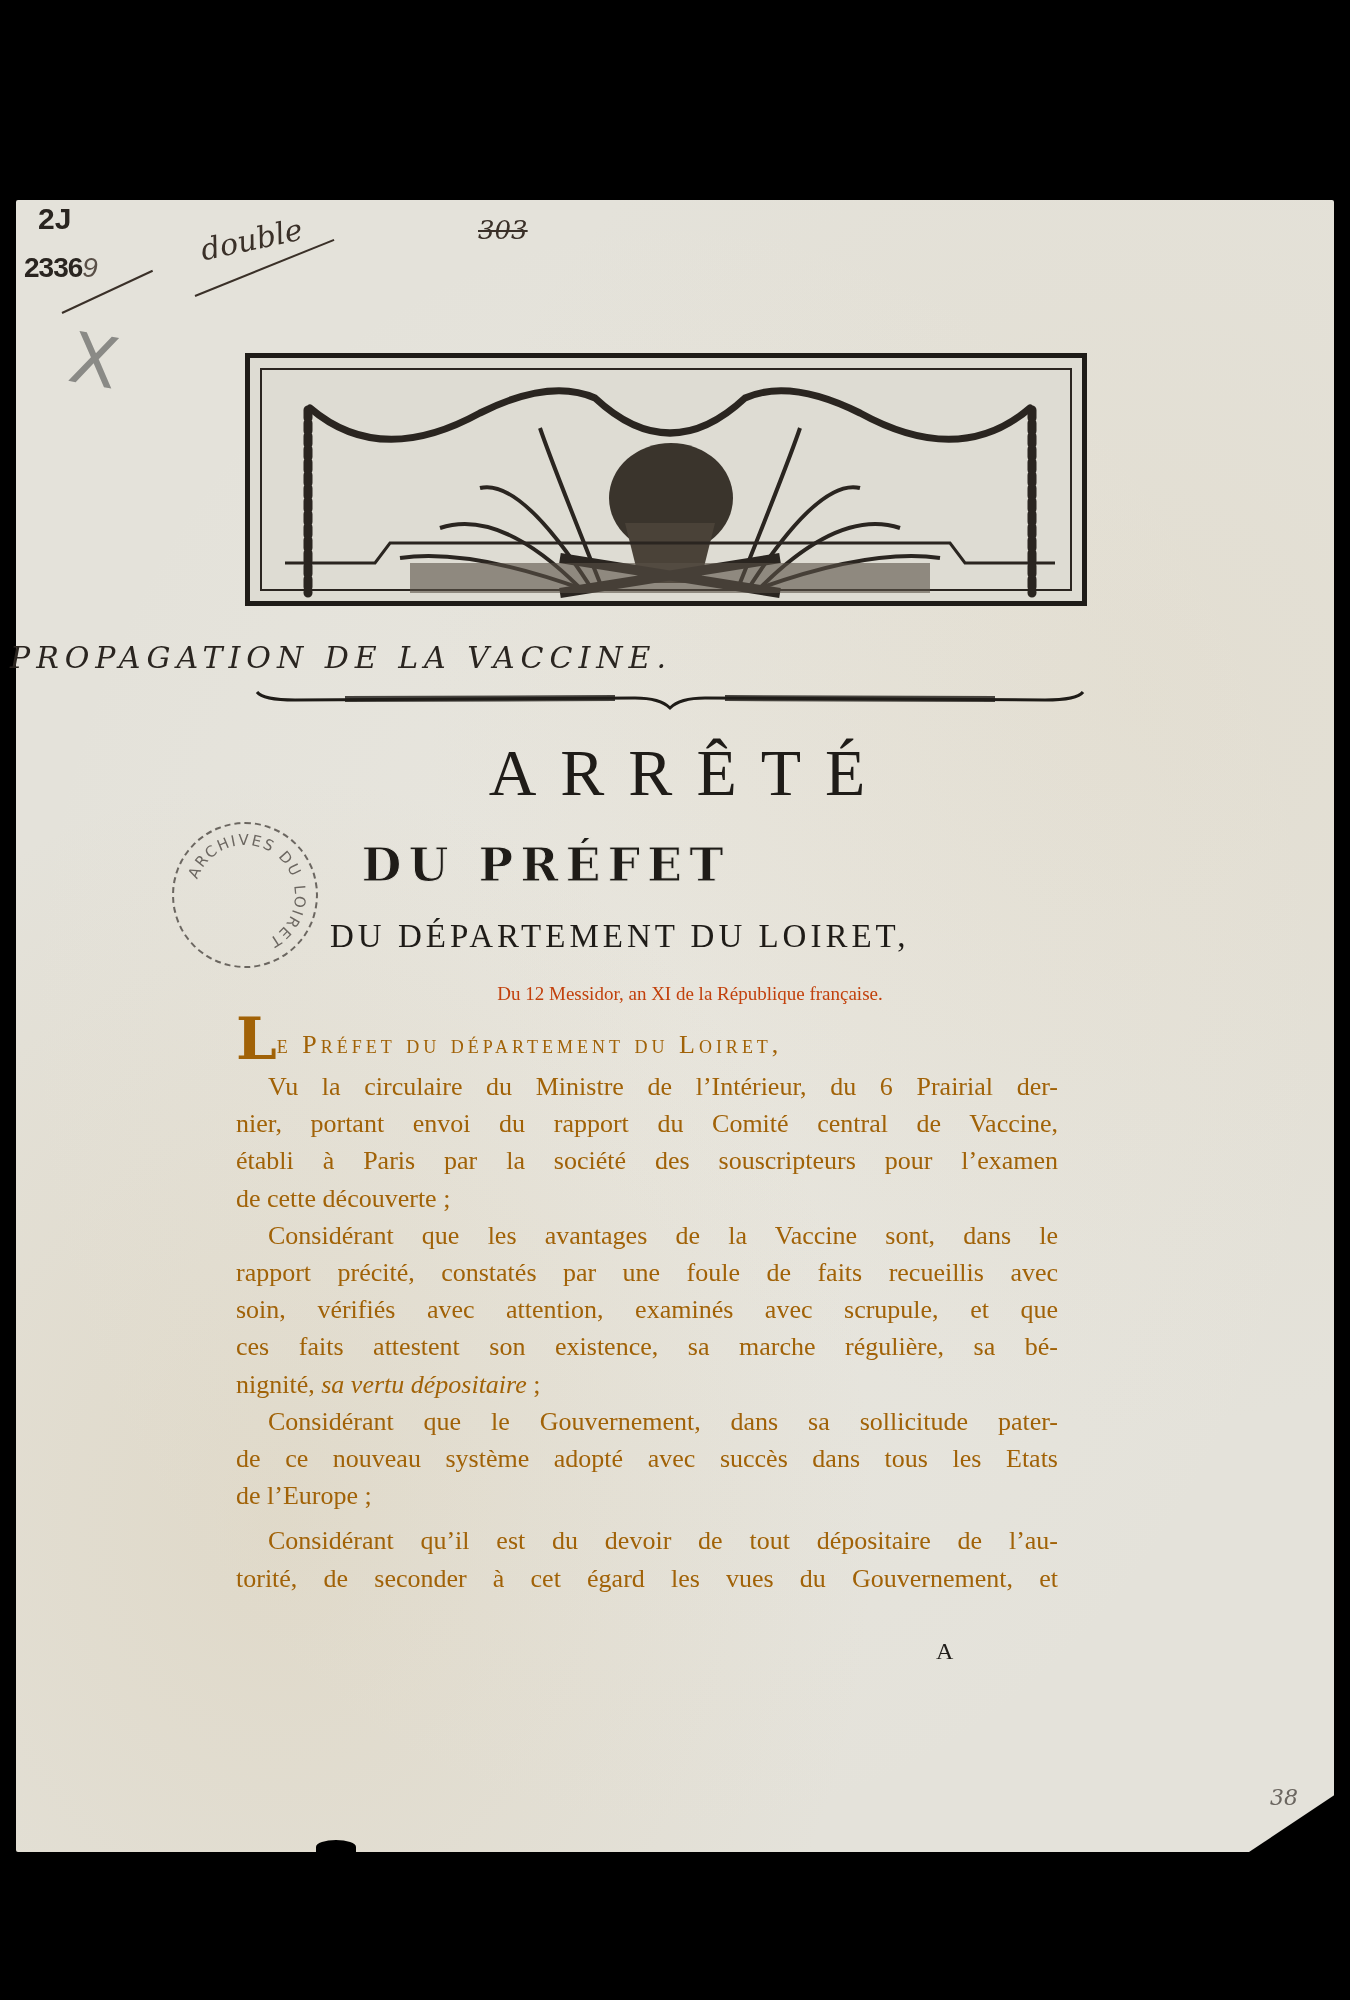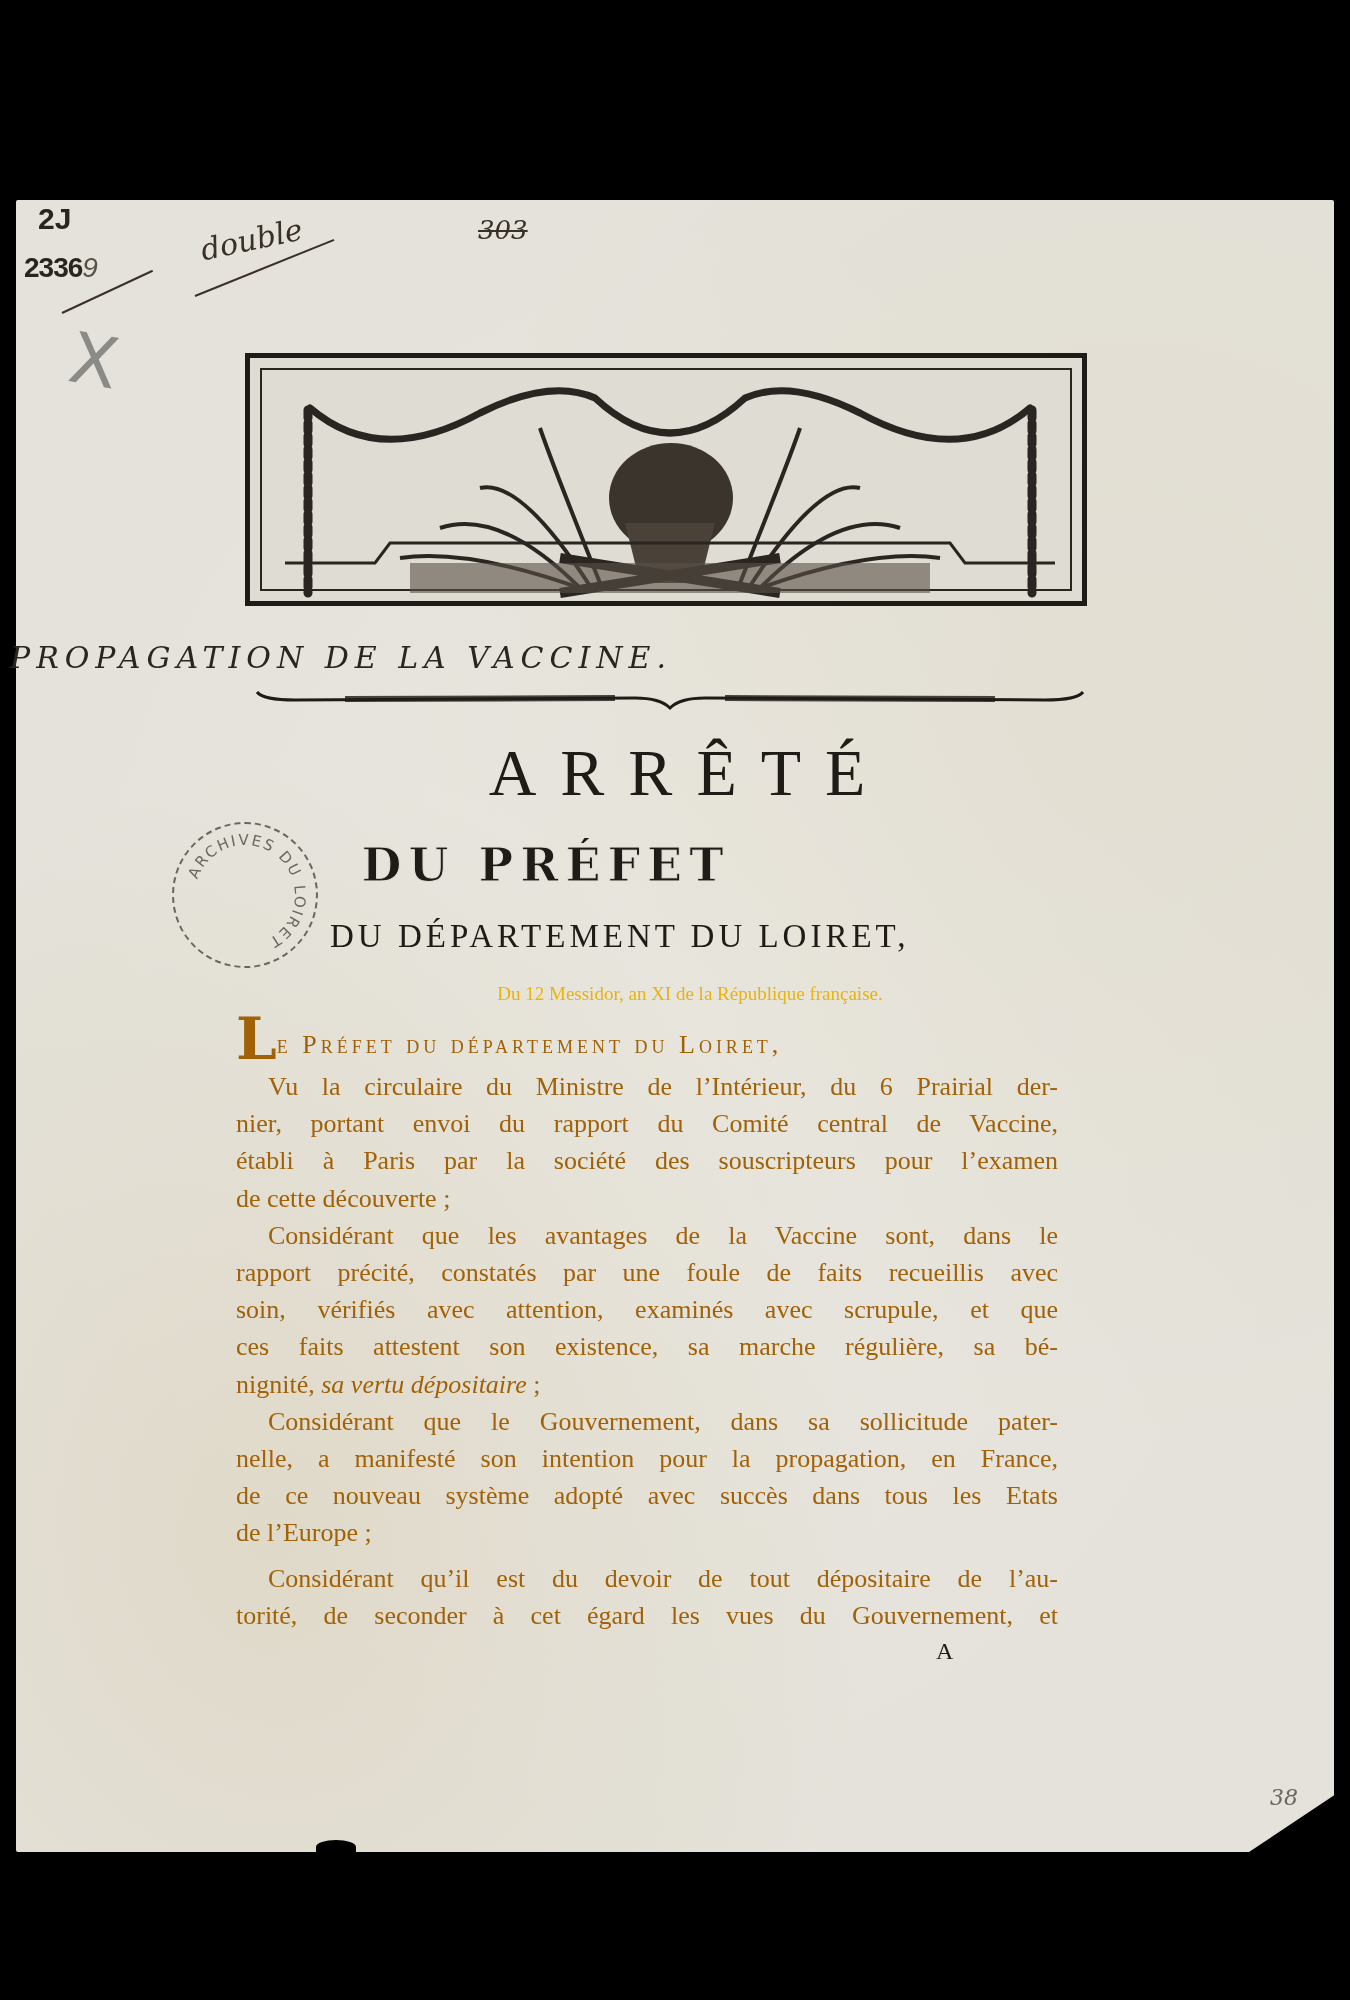--- a/index.html
+++ b/index.html
@@ -60,21 +60,21 @@
       font-size: 46px; letter-spacing: 7px; color: #1f1c18; font-weight: bold; padding-left: 20px; box-sizing: border-box;
       font-family: "DejaVu Serif", serif;
       -webkit-text-stroke: 1px #e4e2da;
     }
     .title-dept {
       position: absolute; left: 330px; top: 918px;
       font-size: 33px; letter-spacing: 4px; color: #1f1c18; font-family: "Liberation Serif", serif;
     }
     .date-line {
       position: absolute; left: 0; width: 1350px; top: 983px; text-align: center;
-      font-size: 19px; color: #eab308; font-family: "Liberation Serif", serif; padding-left: 30px; box-sizing: border-box;
+      font-size: 19px; color: #c2410c; font-family: "Liberation Serif", serif; padding-left: 30px; box-sizing: border-box;
     }
 
     .stamp {
       position: absolute; left: 172px; top: 822px; width: 142px; height: 142px;
       border: 2px dashed #6b6660; border-radius: 50%;
     }
     .stamp svg { position: absolute; left: 0; top: 0; }
 
     .body { position: absolute; left: 236px; top: 1010px; width: 822px; color: #a16207; font-family: "Liberation Serif", serif; }
     .opening { font-size: 26px; letter-spacing: 4px; font-variant: small-caps; height: 58px; line-height: 58px; }
@@ -168,21 +168,20 @@
   <div class="para">
     <span class="line indent">Considérant que les avantages de la Vaccine sont, dans le</span>
     <span class="line">rapport précité, constatés par une foule de faits recueillis avec</span>
     <span class="line">soin, vérifiés avec attention, examinés avec scrupule, et que</span>
     <span class="line">ces faits attestent son existence, sa marche régulière, sa bé-</span>
     <span class="line last"><span>nignité, </span><i class="it">sa vertu dépositaire</i><span> ;</span></span>
   </div>
 
   <div class="para">
     <span class="line indent">Considérant que le Gouvernement, dans sa sollicitude pater-</span>
-    <span class="line">nelle, a manifesté son intention pour la propagation, en France,</span>
     <span class="line">de ce nouveau système adopté avec succès dans tous les Etats</span>
     <span class="line last">de l’Europe ;</span>
   </div>
 
   <div class="gap"></div>
 
   <div class="para">
     <span class="line indent">Considérant qu’il est du devoir de tout dépositaire de l’au-</span>
     <span class="line">torité, de seconder à cet égard les vues du Gouvernement, et</span>
   </div>

